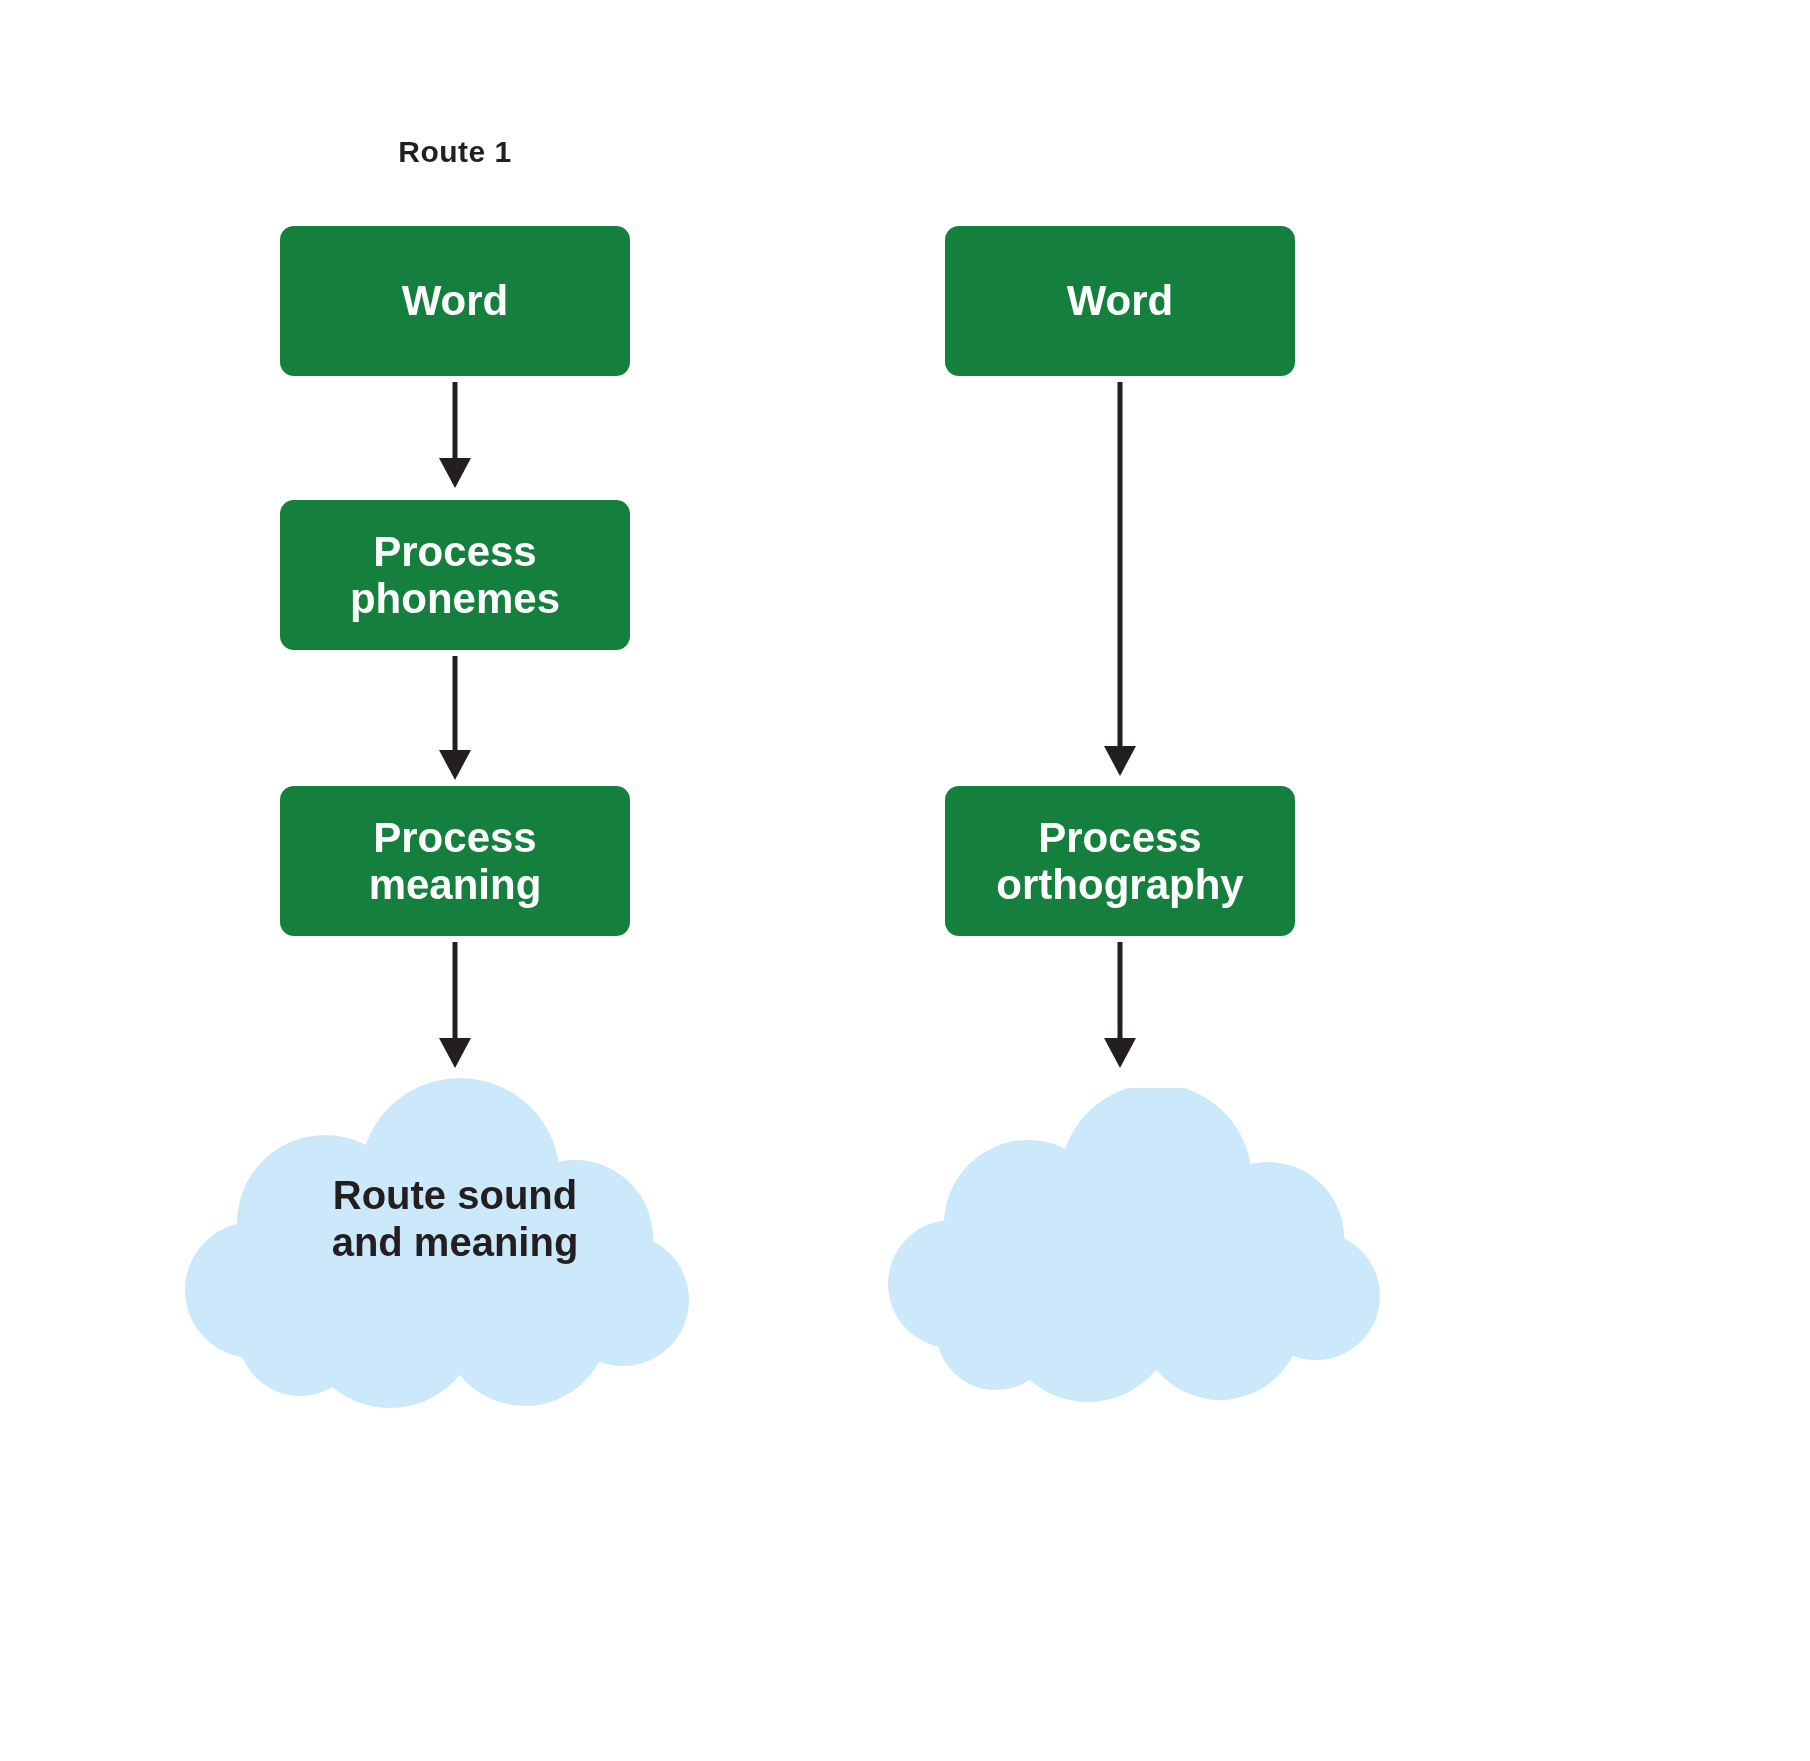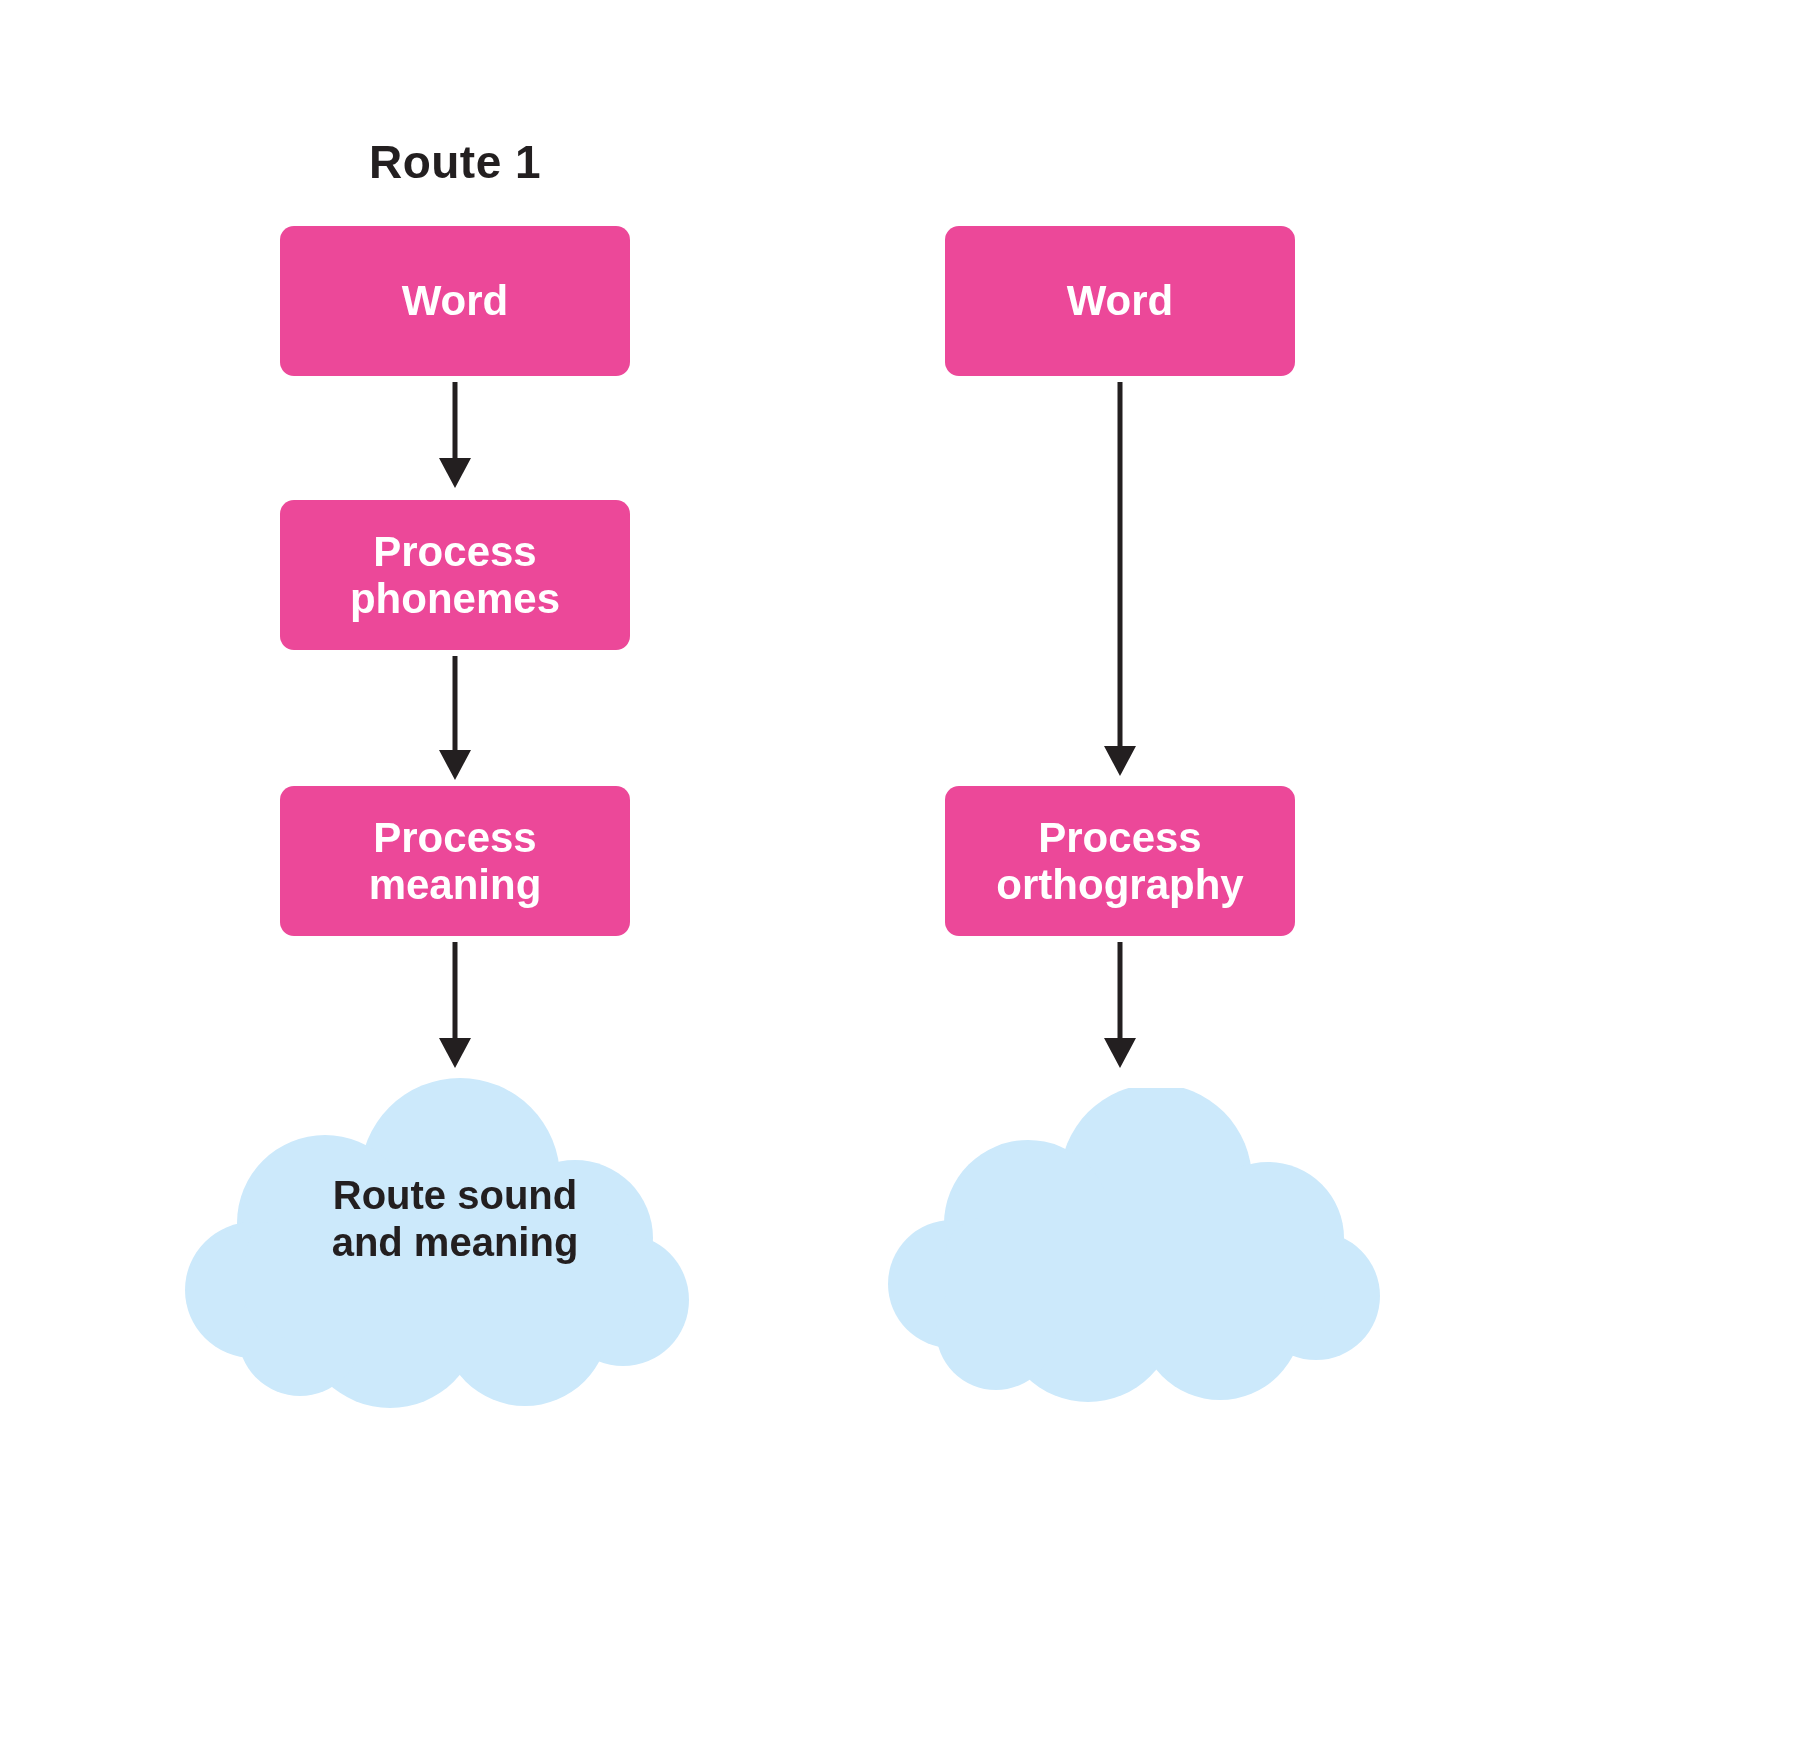--- a/index.html
+++ b/index.html
@@ -27,31 +27,31 @@
   }
   #col-route1 { left: 135px; }
   #col-route2 { left: 800px; }
 
   .route-title {
     position: absolute;
     top: 135px;
     left: 0;
     width: 640px;
     text-align: center;
-    font-size: 46px;
+    font-size: 30px;
     font-weight: bold;
     color: #231f20;
     letter-spacing: 0.5px;
   }
 
   .box {
     position: absolute;
     left: 145px;
     width: 350px;
-    background: #ec4899;
+    background: #15803d;
     border-radius: 14px;
     color: #ffffff;
     display: flex;
     align-items: center;
     justify-content: center;
     text-align: center;
     font-size: 42px;
     font-weight: 600;
     line-height: 1.12;
     box-sizing: border-box;

